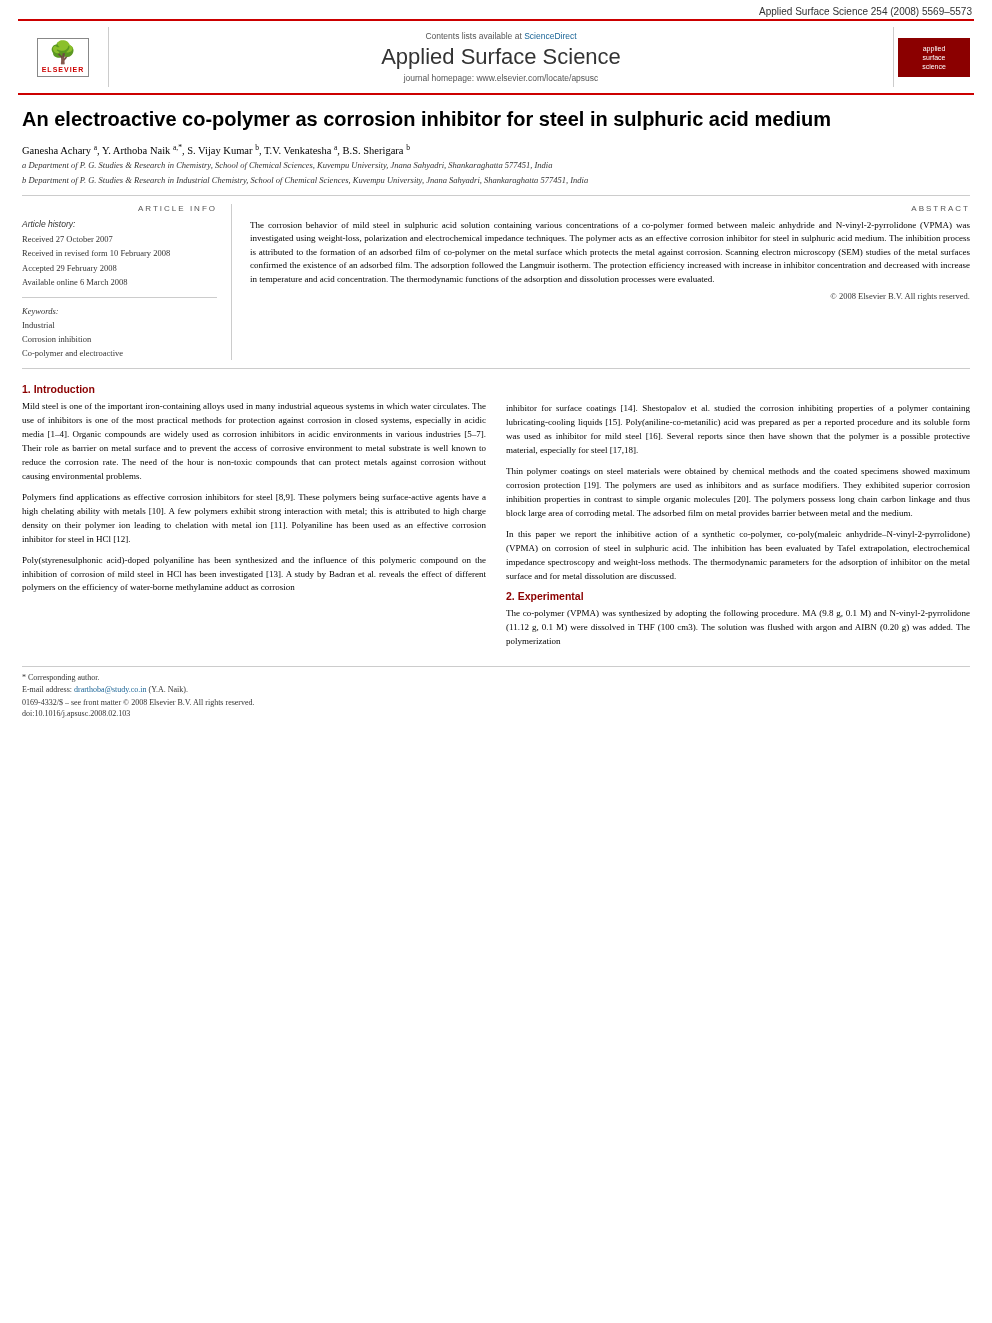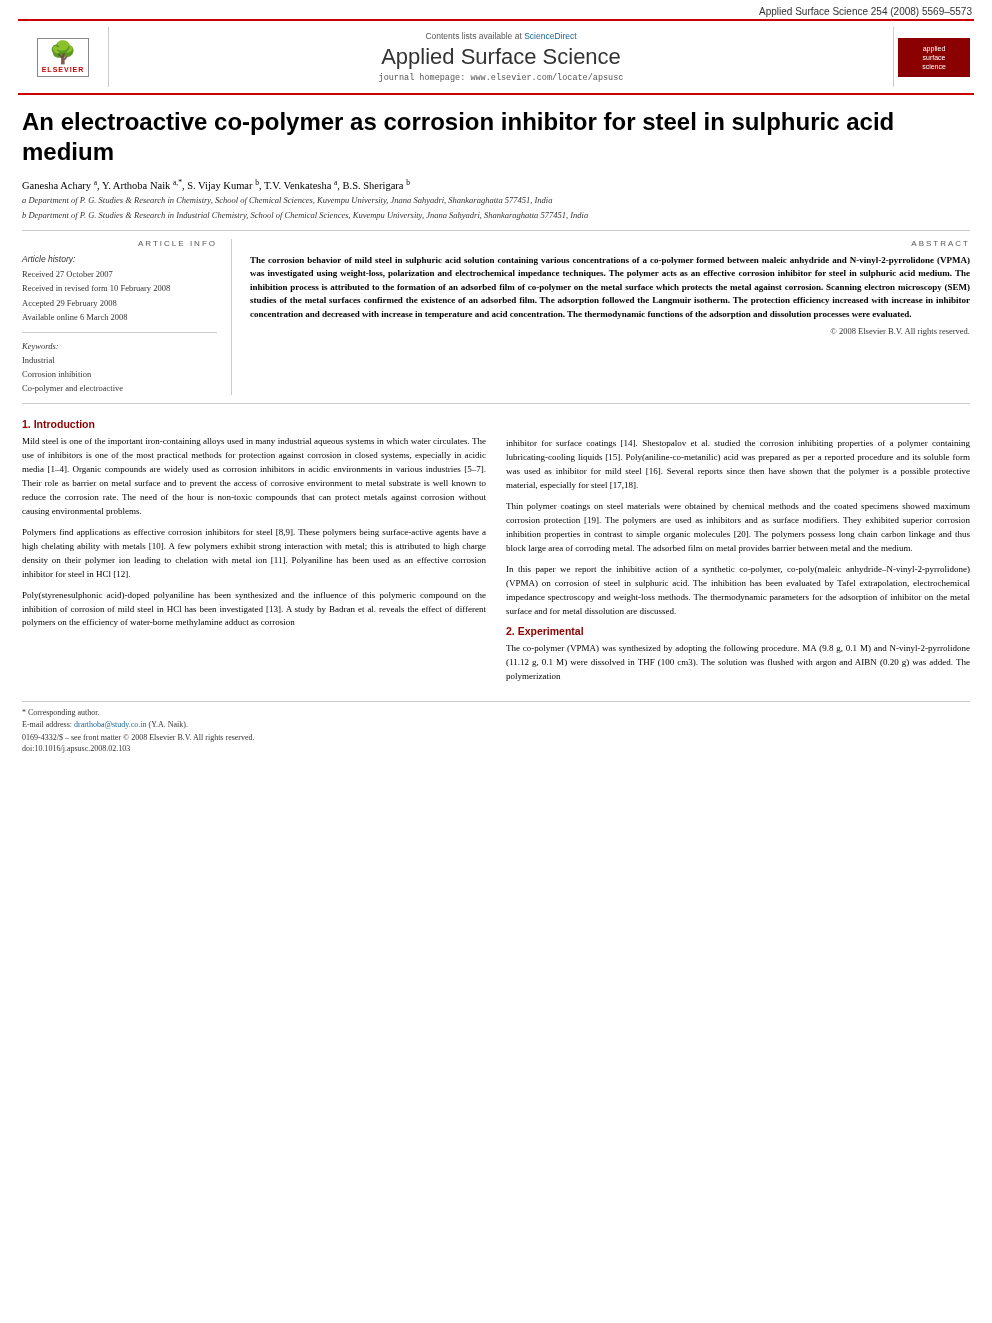--- a/index.html
+++ b/index.html
@@ -87,21 +87,21 @@
       font-size: 22px;
       font-family: Arial, sans-serif;
       color: #333;
       font-weight: normal;
       text-align: center;
       line-height: 1.2;
     }
 
     .journal-homepage {
       font-size: 8.5px;
-      font-family: Liberation Mono, monospace;
+      font-family: Liberation Sans, sans-serif;
       color: #555;
       margin-top: 3px;
     }
 
     .journal-logo-box {
       width: 80px;
       flex-shrink: 0;
       display: flex;
       align-items: center;
       justify-content: center;
@@ -116,21 +116,21 @@
       padding: 6px 5px;
       line-height: 1.3;
       width: 72px;
     }
 
     .article-body {
       padding: 12px 22px 10px 22px;
     }
 
     .article-title {
-      font-size: 24px;
+      font-size: 20px;
       font-family: Arial, sans-serif;
       font-weight: bold;
       color: #000;
       margin-bottom: 10px;
       line-height: 1.25;
     }
 
     .authors-line {
       font-size: 10.5px;
       margin-bottom: 4px;
@@ -216,21 +216,20 @@
       font-size: 8.5px;
       color: #333;
       line-height: 1.6;
     }
 
     .abstract-text {
       font-size: 9px;
       line-height: 1.5;
       color: #000;
       text-align: justify;
-      font-weight: bold;
     }
 
     .copyright-line {
       font-size: 8.5px;
       color: #333;
       text-align: right;
       margin-top: 5px;
     }
 
     .main-content {

